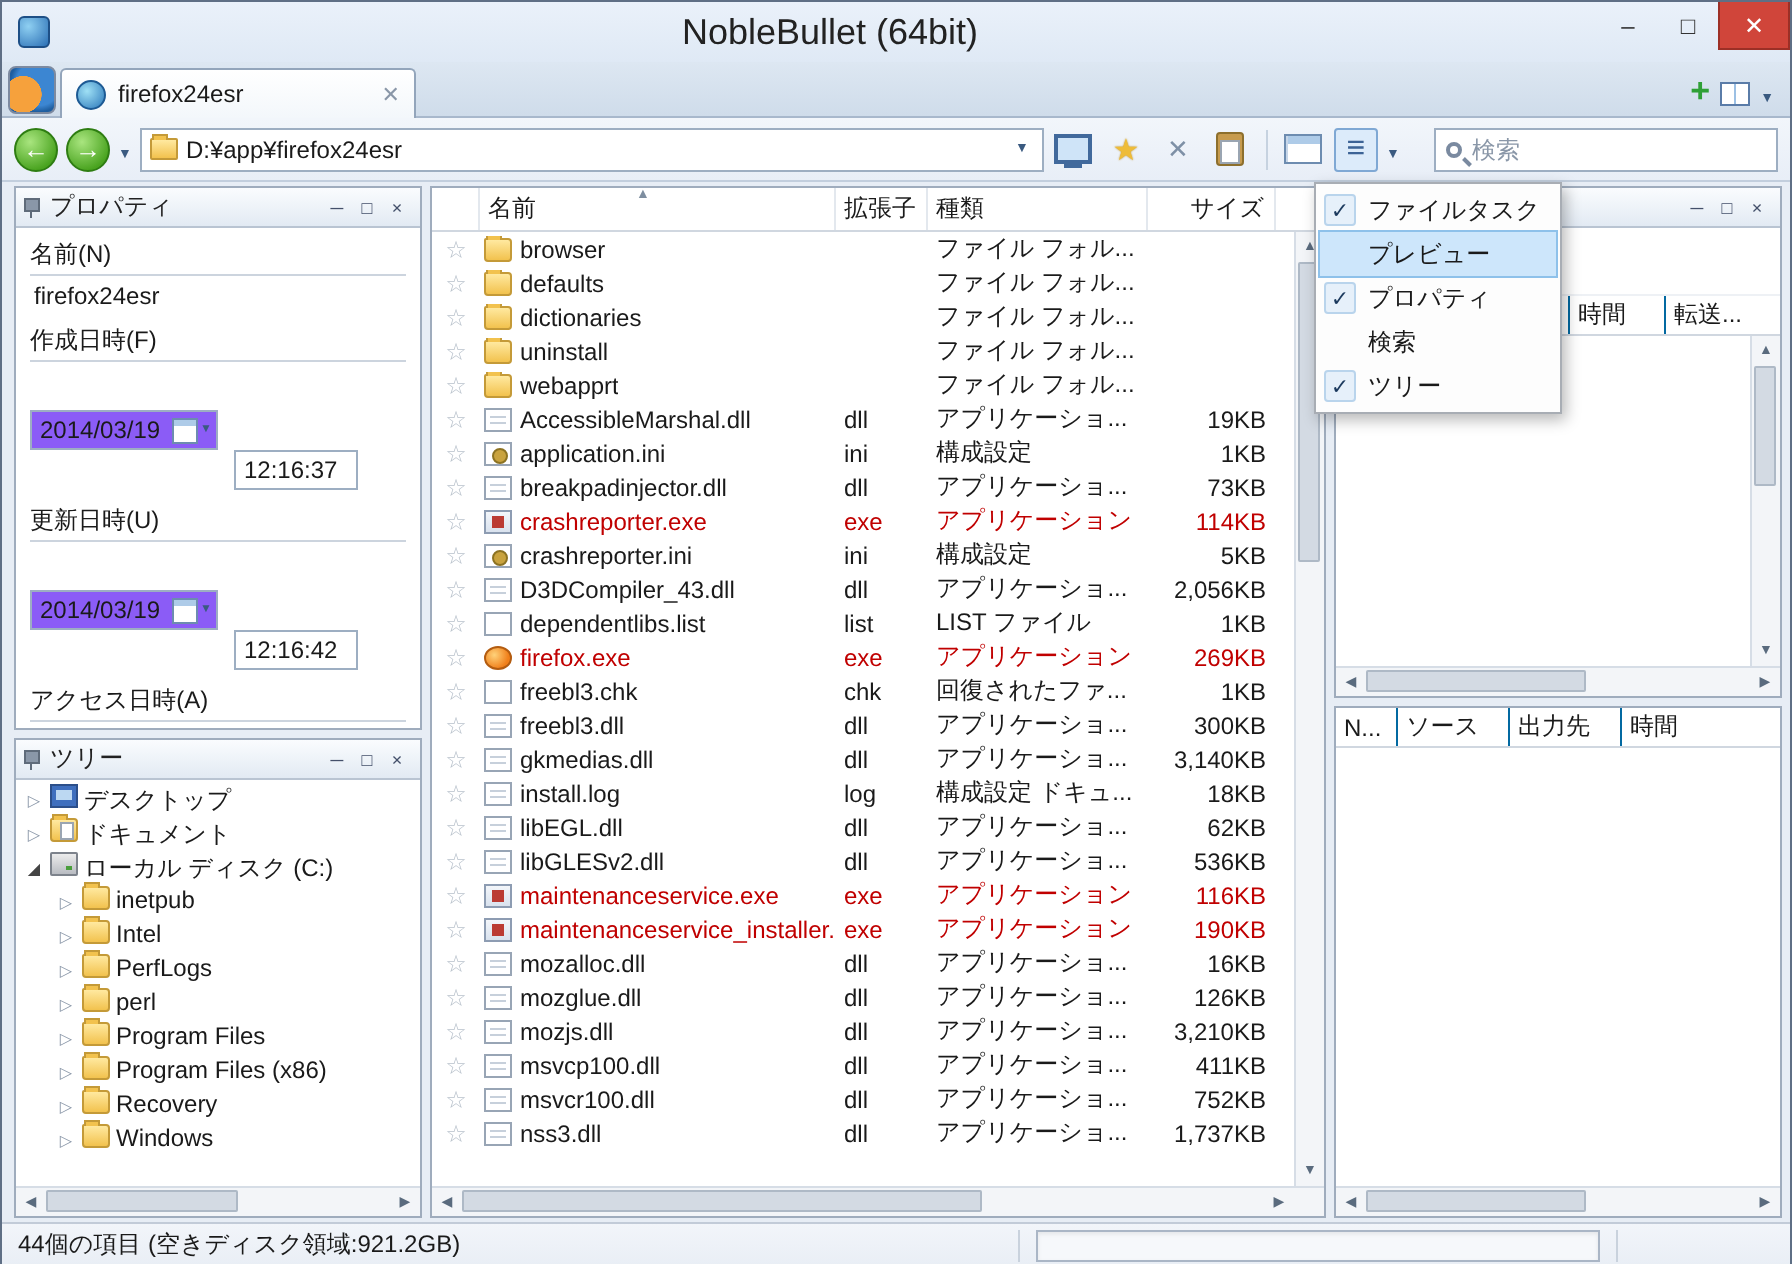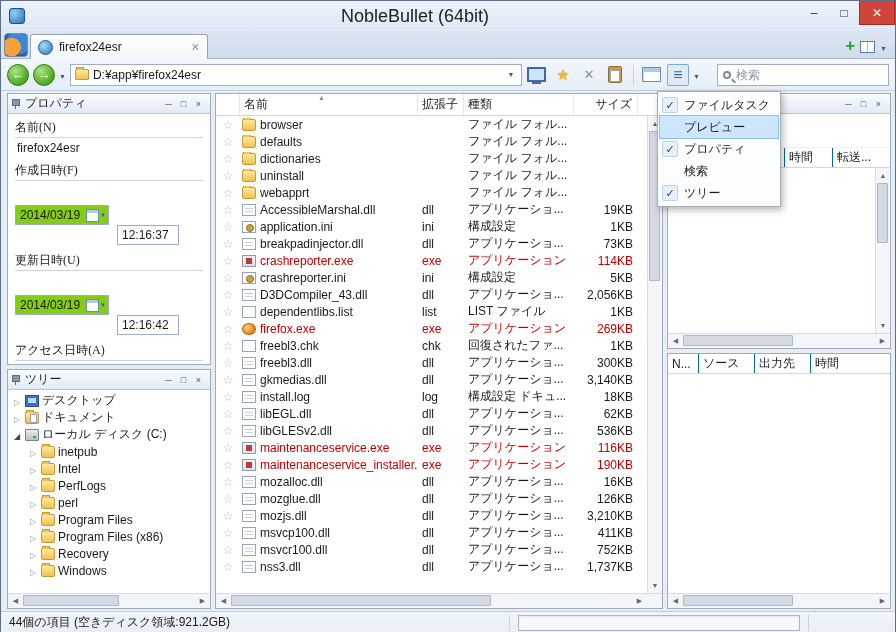--- a/index.html
+++ b/index.html
@@ -68,37 +68,37 @@
   .pin-icon { width:9px; height:9px; position:relative; flex:none; }
   .pin-icon::before { content:""; position:absolute; width:6px; height:5px; background:#8a97a8; border:1px solid #5f6b7a; left:0; top:0; }
   .pin-icon::after { content:""; position:absolute; width:1px; height:4px; background:#5f6b7a; left:3px; top:6px; }
   .panel-title { font-size:12px; color:#222; }
   .ph-btns { margin-left:auto; display:flex; }
   .ph-btn { width:15px; height:14px; display:flex; align-items:center; justify-content:center; font-size:9px; color:#44506a; }
 
   
   #props-panel { left:6px; top:2px; width:204px; height:272px; }
   .props-body { padding:4px 7px; flex:1; overflow:hidden; }
-  .plabel { border-bottom:1px solid #ccd4de; padding-bottom:1px; margin-top:7px;font-family:Liberation Serif, serif; }
+  .plabel { border-bottom:1px solid #ccd4de; padding-bottom:1px; margin-top:7px; }
   .plabel:first-child { margin-top:1px; }
   .pvalue { margin:3px 0 1px 2px; }
   .prow { display:flex; align-items:center; margin-top:4px; }
-  .datebox { width:94px; height:20px; border:1px solid #9daec2; background:#84cc16; display:flex; align-items:center; padding:0 2px 0 4px; }
+  .datebox { width:94px; height:20px; border:1px solid #9daec2; background:#8b5cf6; display:flex; align-items:center; padding:0 2px 0 4px; }
   .cal-btn { margin-left:auto; display:flex; align-items:center; gap:1px; }
   .cal-btn::before { content:""; width:11px; height:11px; background:linear-gradient(#aecbe8 0 3px,#fff 3px); border:1px solid #6d8cb0; }
   .cal-btn::after { content:"▼"; font-size:6px; color:#3a5a80; }
   .timebox { width:62px; height:20px; border:1px solid #9daec2; background:#fff; display:flex; align-items:center; padding:0 4px; margin-left:8px;margin-top:40px; }
   .checksrow { display:flex; gap:8px; margin-top:5px; white-space:nowrap; overflow:hidden; }
   .cblabel { display:flex; align-items:center; gap:3px;font-weight:bold; }
   .cb { width:13px; height:13px; border:1px solid #8a97a8; background:#fff; flex:none; }
 
   
   #tree-panel { left:6px; top:278px; width:204px; height:240px; }
   .tree-body { flex:1; overflow:hidden; padding-top:2px; }
-  .trow { height:17px; display:flex; align-items:center; gap:3px; white-space:nowrap; }
+  .trow { height:17px; display:flex; align-items:flex-start; gap:3px; white-space:nowrap; }
   .texp { width:10px; flex:none; text-align:center; }
   .texp.exp-collapsed::before { content:"▷"; font-size:8px; color:#8a97a8; }
   .texp.exp-expanded::before { content:"◢"; font-size:8px; color:#444; }
   .ticon { width:14px; height:12px; flex:none; position:relative; }
   .ticon-desktop { background:#3f6fbe; border:1px solid #2c4f8a; }
   .ticon-desktop::before { content:""; position:absolute; inset:2px 2px 3px 2px; background:#bcd8f2; }
   .ticon-documents, .ticon-folder { background:linear-gradient(#ffe9a0,#f2c24e); border:1px solid #c49a38; border-radius:1px 2px 2px 2px; }
   .ticon-documents::before, .ticon-folder::before { content:""; position:absolute; top:-3px; left:0; width:6px; height:2px; background:#f2c24e; border:1px solid #c49a38; border-bottom:none; }
   .ticon-documents::after { content:""; position:absolute; right:1px; top:1px; width:5px; height:7px; background:#fff; border:1px solid #9aa5b2; }
   .ticon-drive { background:linear-gradient(#ececec,#b9bcc2); border:1px solid #7d838c; border-radius:1px; }

